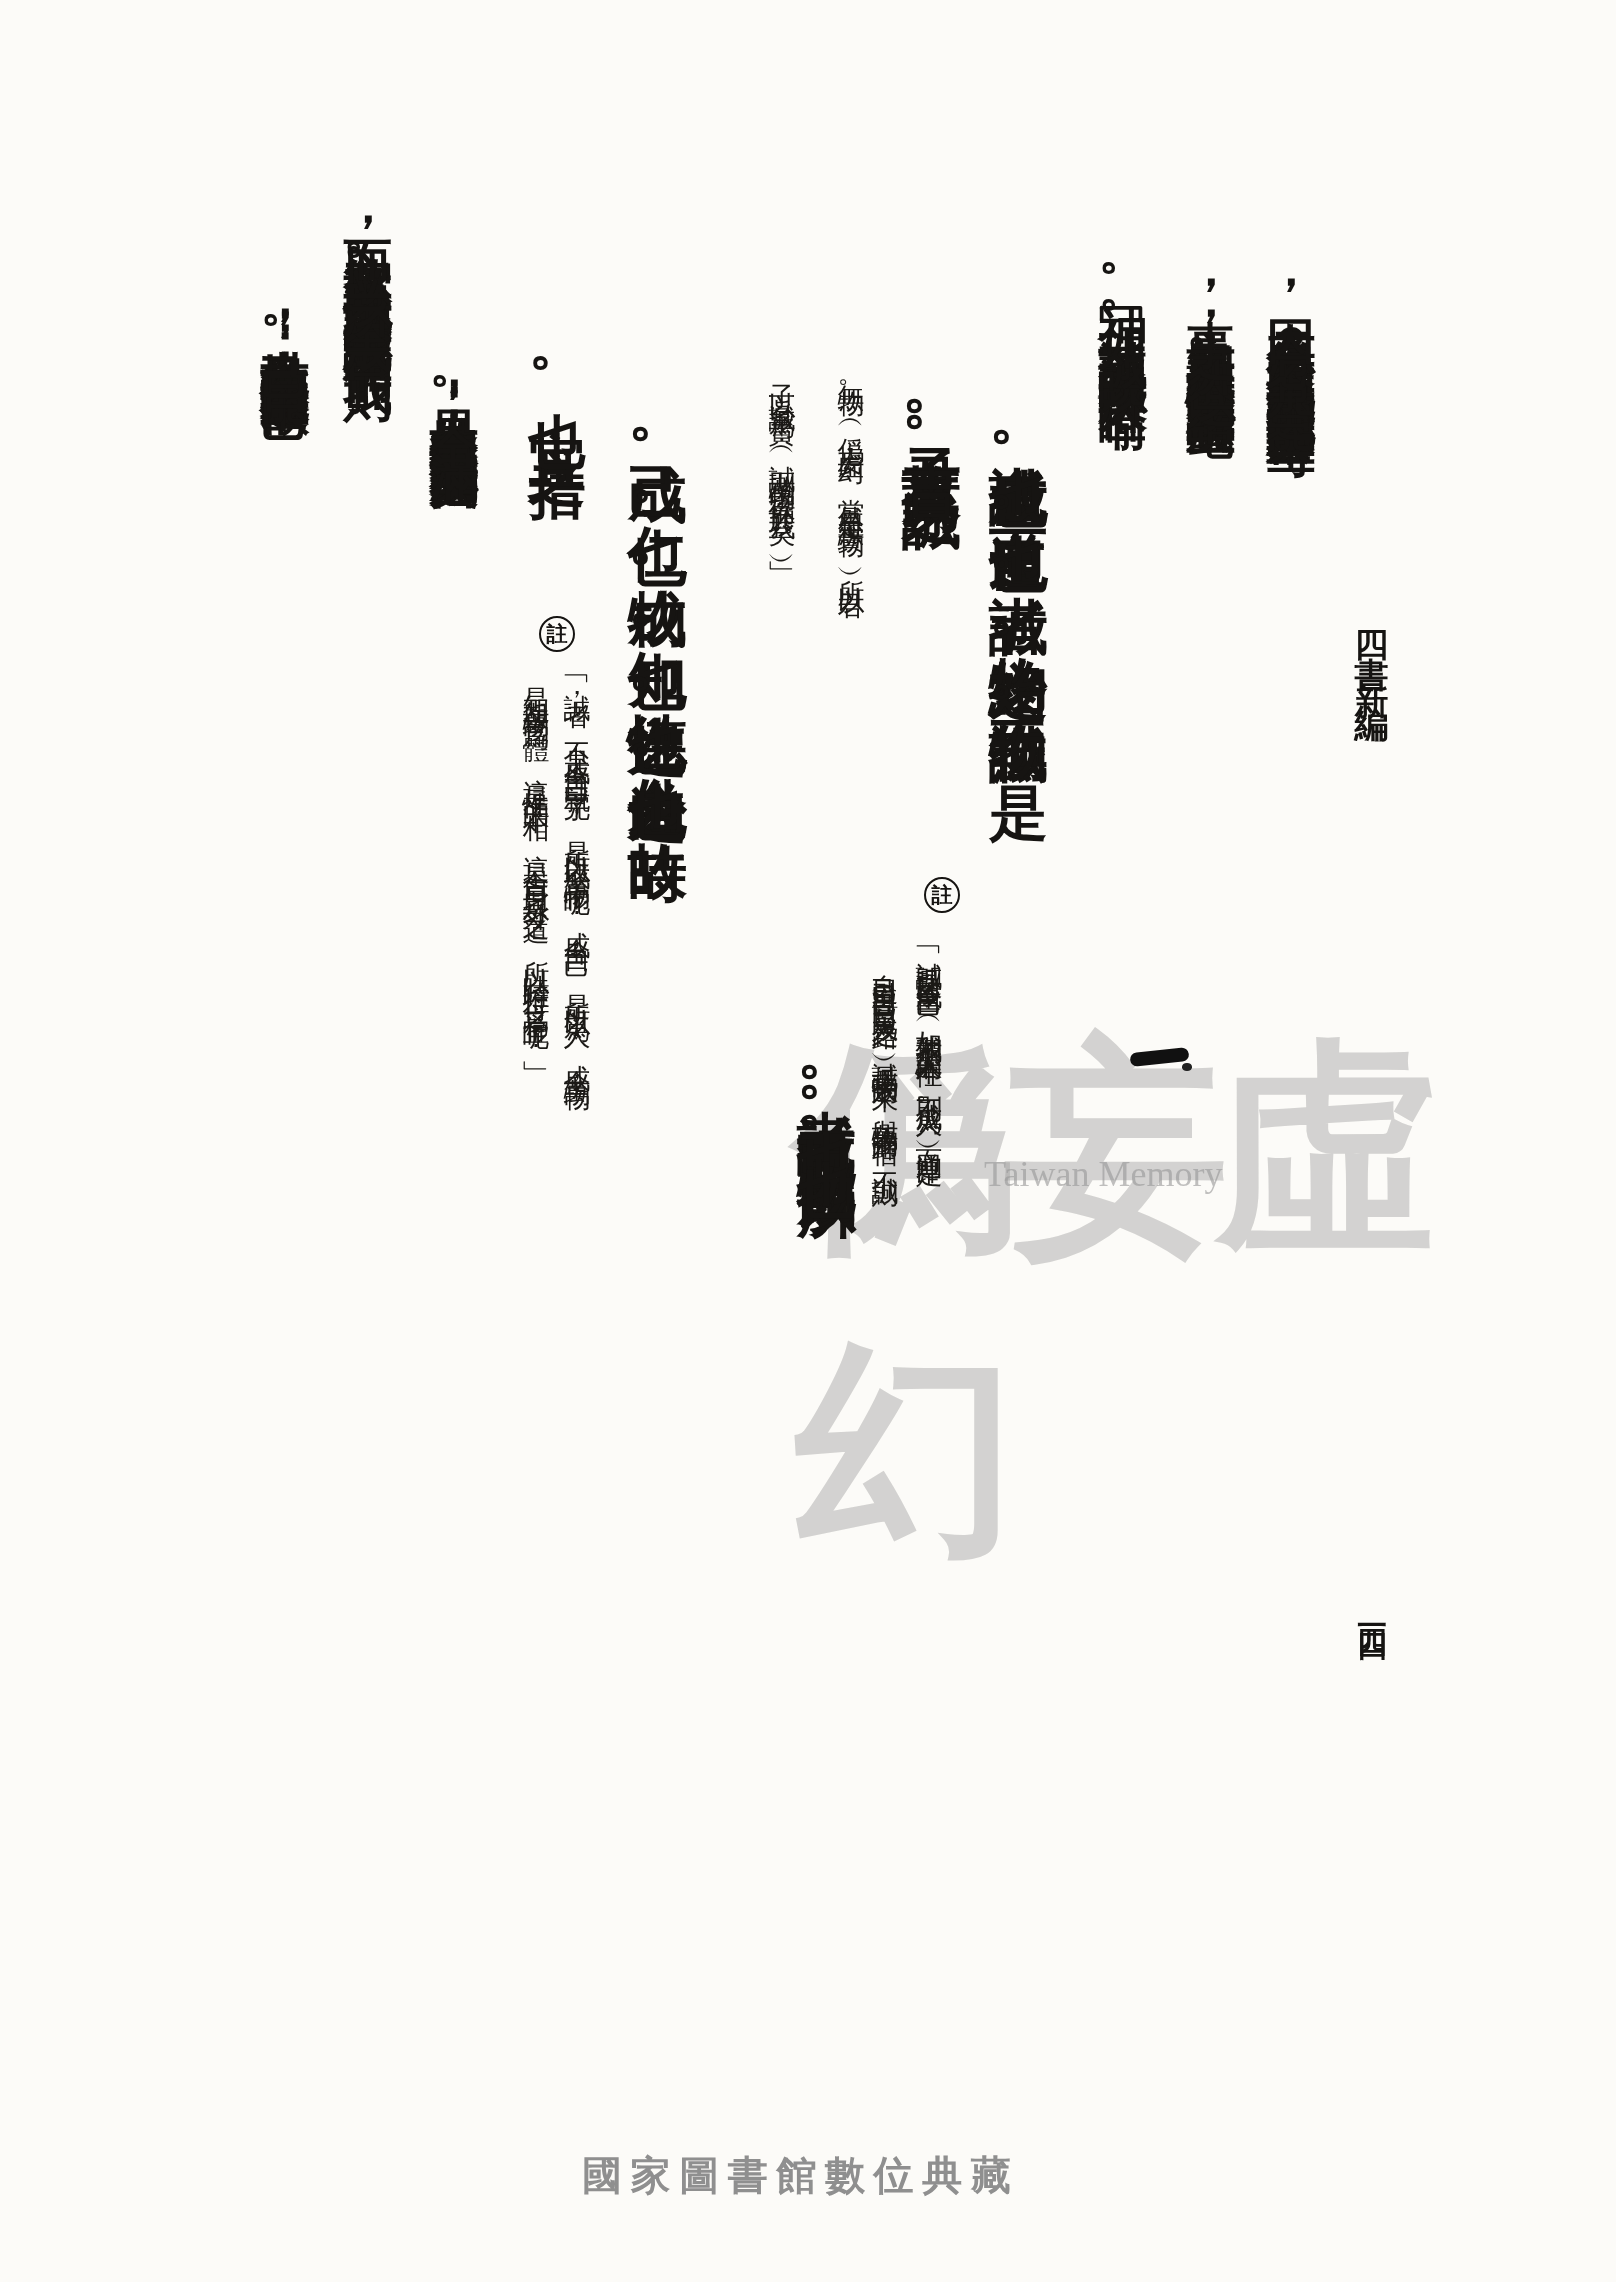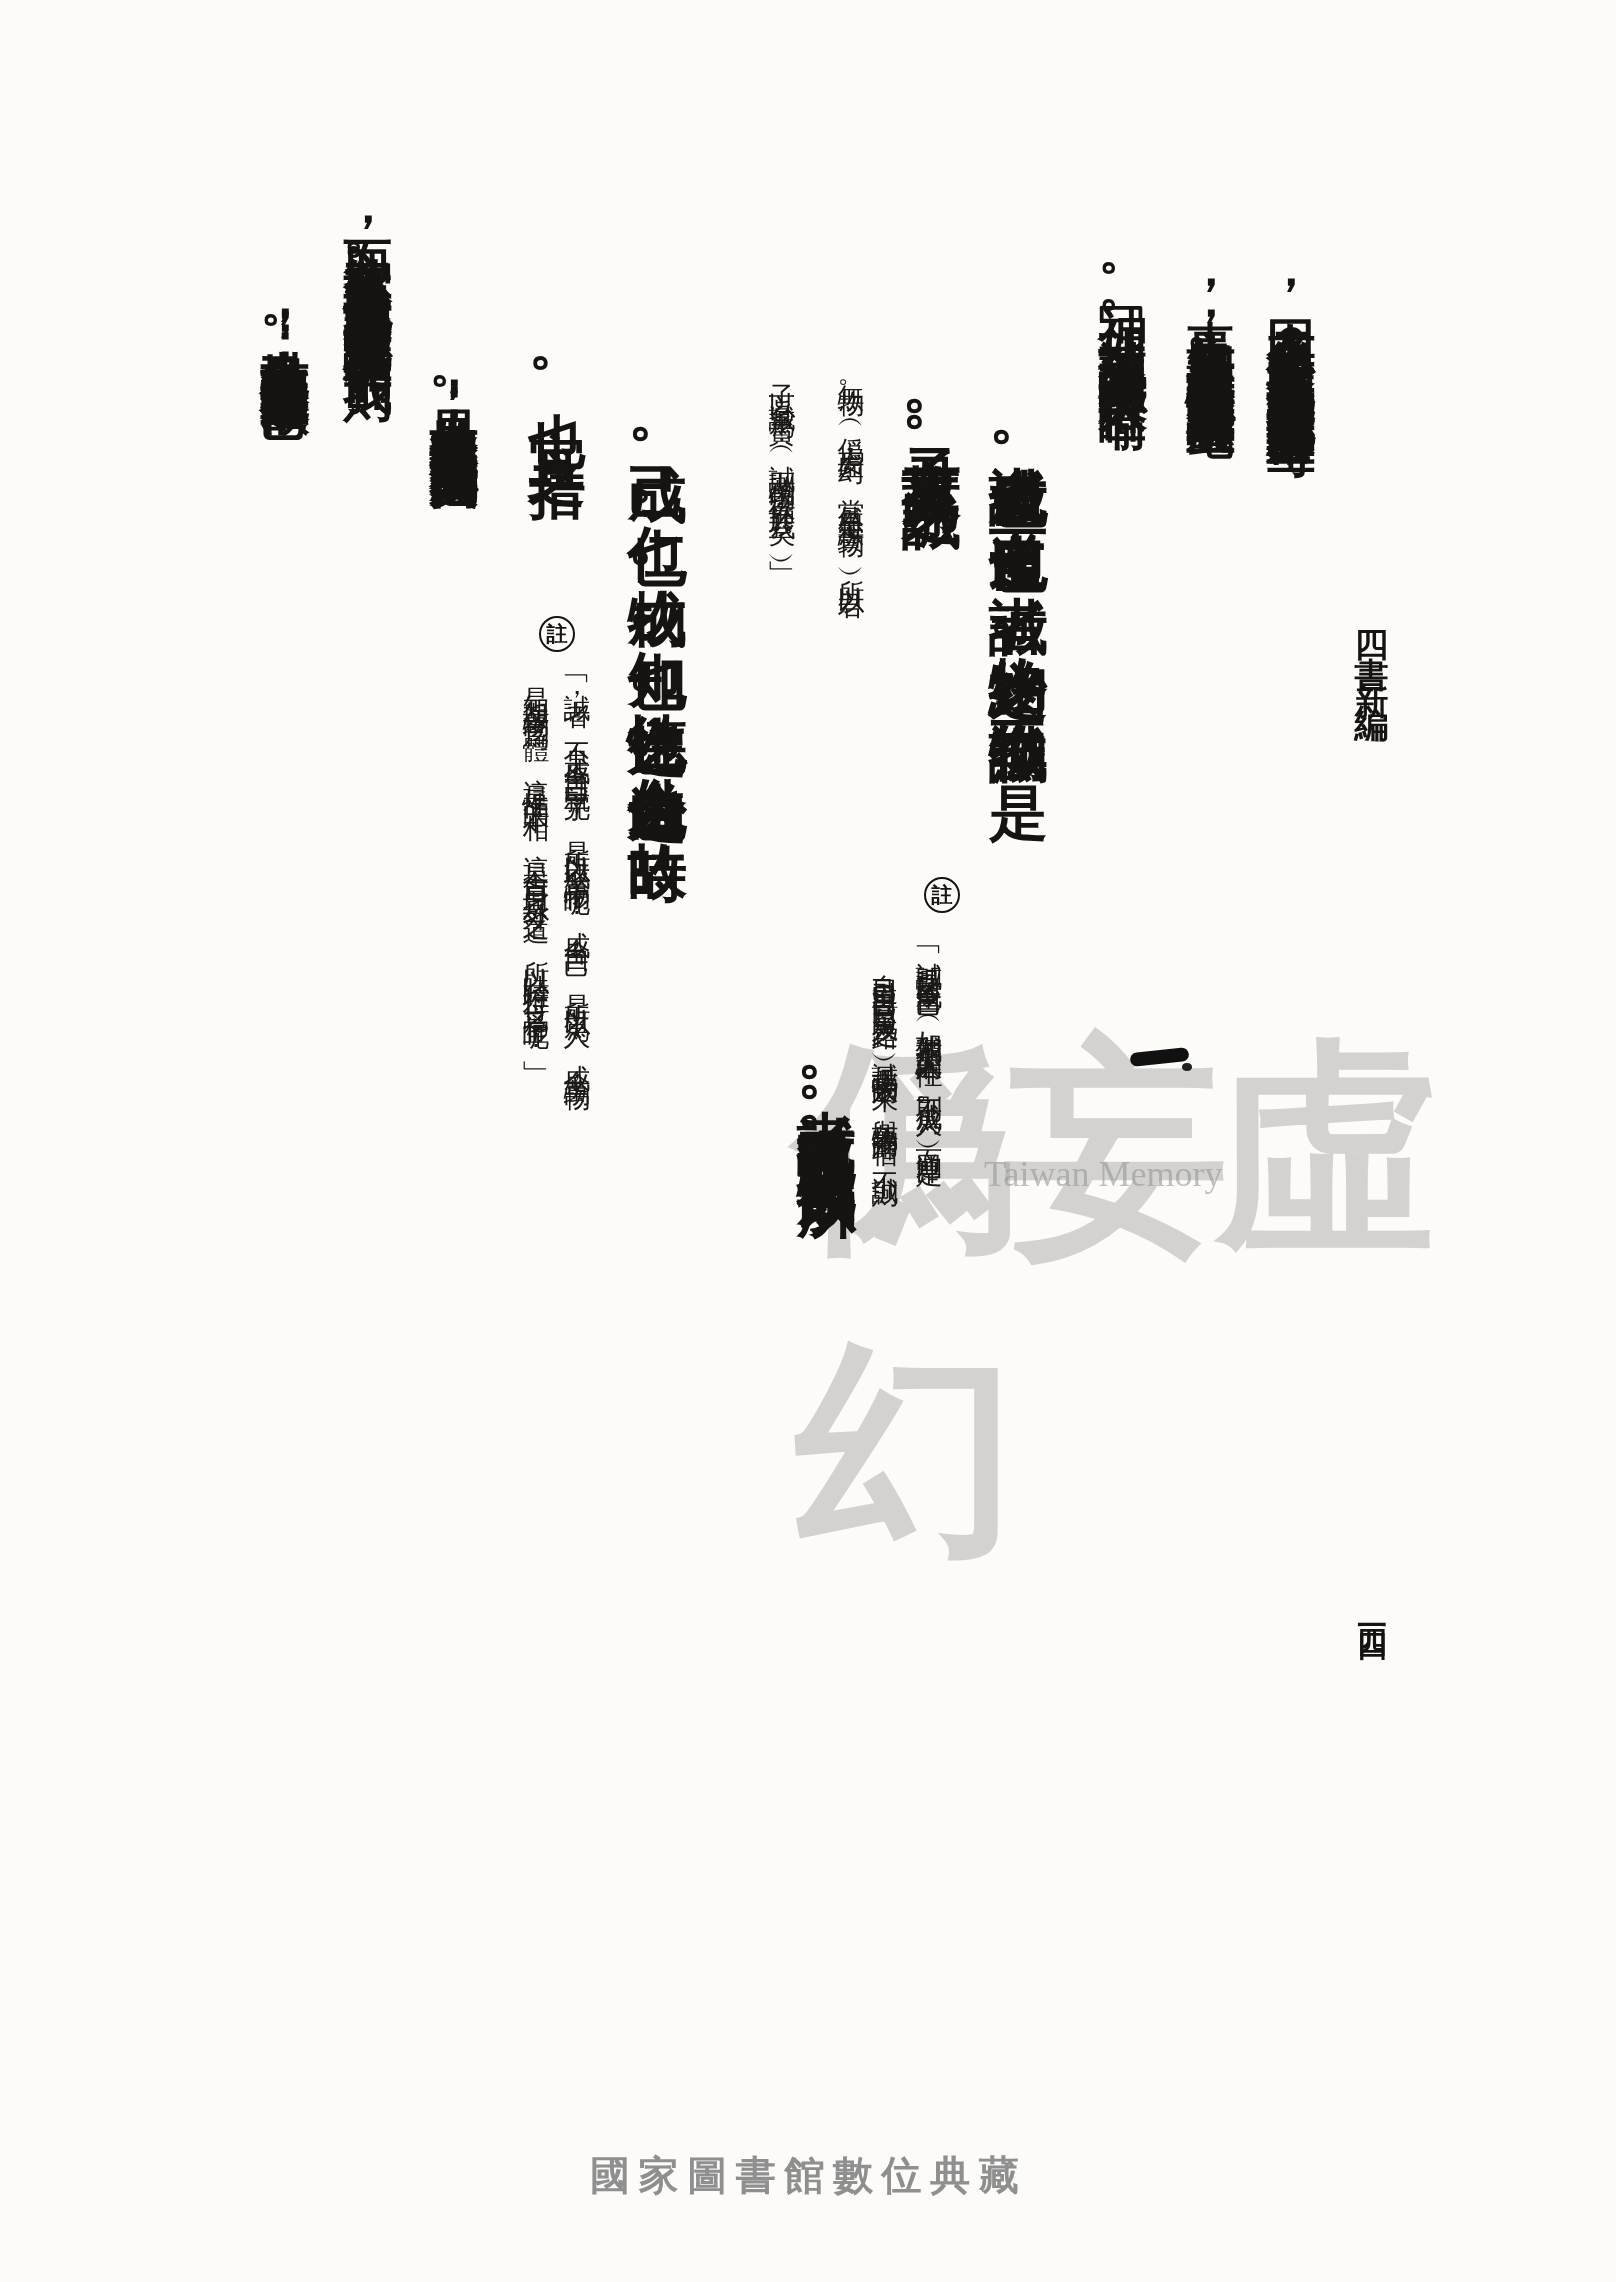--- a/index.html
+++ b/index.html
@@ -65,21 +65,20 @@
     pointer-events:none;
   }
   .wm-bottom{
     position:absolute;
     left:582px;top:2148px;
     font-size:40px;
     letter-spacing:8.6px;
     color:#8f8f8f;
     font-weight:bold;
     font-family:"Liberation Serif", serif;
-    margin-left:8px;
   }
   .ink-smudge{
     position:absolute;
     left:1130px;top:1050px;
     width:59px;height:14.3px;
     background:#111;
     border-radius:7.6px;
     transform:rotate(-6deg);
   }
   .ink-dot{

